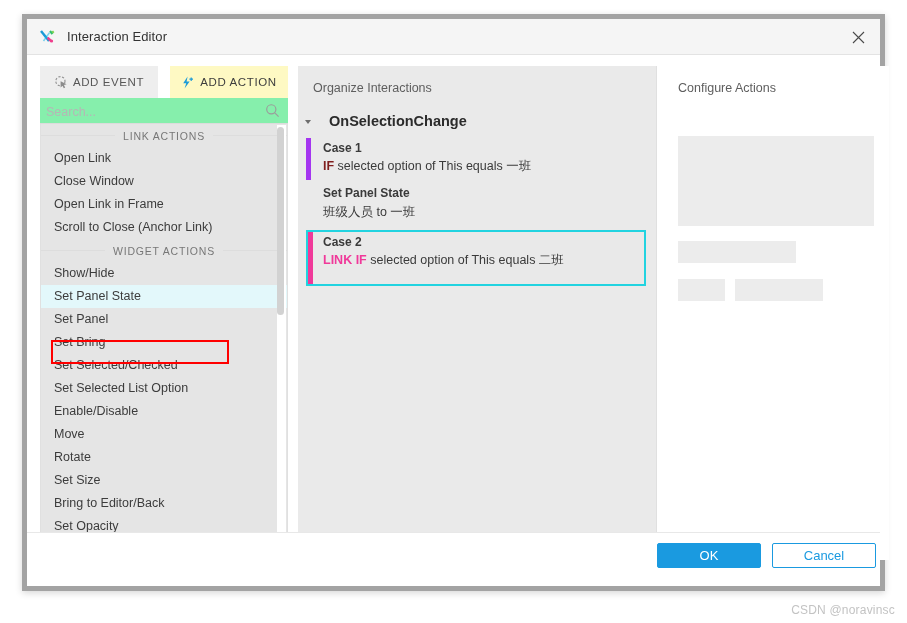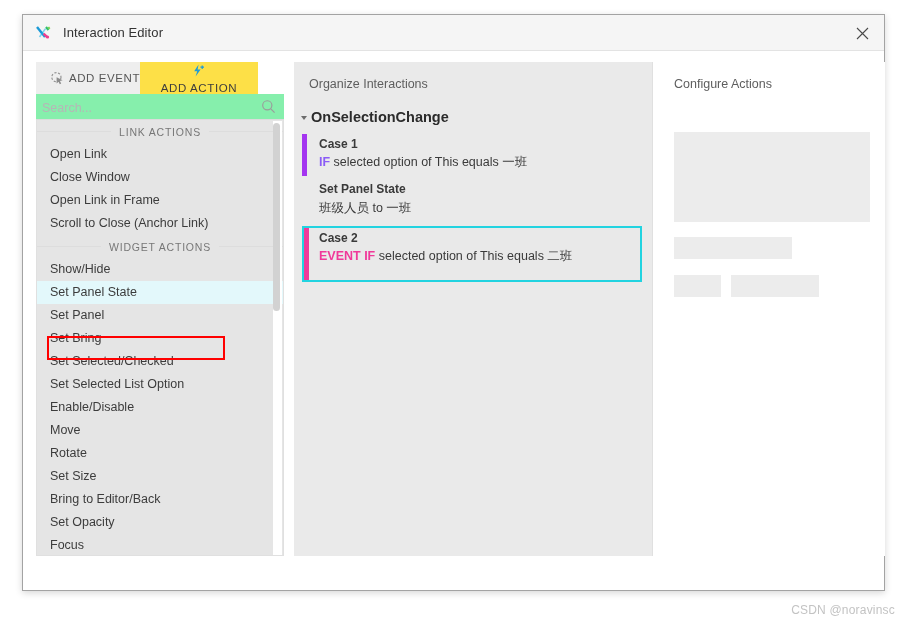--- a/index.html
+++ b/index.html
@@ -20,21 +20,21 @@
   }
 
   
   .dialog {
     position: absolute;
     left: 22px;
     top: 14px;
     width: 863px;
     height: 577px;
     background: #ffffff;
-    border: 1px solid #a3a3a3;
+    border: 5px solid #a3a3a3;
     box-shadow: 0 2px 7px rgba(0,0,0,0.16);
     box-sizing: border-box;
   }
 
   
   .titlebar {
     position: absolute;
     left: 0; top: 0;
     width: 100%;
     height: 36px;
@@ -92,25 +92,24 @@
     cursor: pointer;
     box-sizing: border-box;
   }
   .tab-event {
     left: 0;
     width: 118px;
     background: #eeeeee;
     color: #575757;
   }
   .tab-action {
-    left: 104px;
+    left: 130px;
     width: 118px;
-    background: #fde047;
+    background: #fef9c3;
     color: #3d3d3d;
-    flex-direction: column;
   }
   .tab .ticon { width: 15px; height: 15px; display:block; }
 
   .searchbox {
     position: absolute;
     left: 0; top: 32px;
     width: 248px;
     height: 26px;
     border-bottom: 1px solid #dcdcdc;
     background: #86efac;
@@ -224,21 +223,21 @@
     left: 15px; top: 15px;
     font-size: 12.5px;
     color: #5e5e5e;
   }
 
   .event-row {
     position: absolute;
     left: 8px; top: 47px;
     display: flex;
     align-items: center;
-    gap: 5px;
+    gap: 19px;
     cursor: pointer;
   }
   .caret {
     width: 0; height: 0;
     border-left: 4.5px solid #6d6d6d;
     border-top: 3.5px solid transparent;
     border-bottom: 3.5px solid transparent;
     transform: rotate(90deg);
     margin-top: 1px;
   }
@@ -264,21 +263,21 @@
     font-weight: bold;
     color: #3a3a3a;
     line-height: 17px;
   }
   .case-cond {
     font-size: 12.5px;
     color: #3a3a3a;
     line-height: 18px;
     white-space: nowrap;
   }
-  .kw-if { color: #8b5cf6; font-weight: bold; }
+  .kw-if { color: #7f1d1d; font-weight: bold; }
   .kw-elseif { color: #f0399a; font-weight: bold; }
 
   
   .case1 {
     left: 8px; top: 72px;
     width: 340px; height: 42px;
   }
   .case1 .case-bar { background: #a435f0; }
   .case1 .case-inner { padding-left: 17px; padding-top: 2px; }
 
@@ -505,31 +504,35 @@
       <div class="action-block">
         <div class="action-title">Set Panel State</div>
         <div class="action-detail">班级人员 to 一班</div>
       </div>
 
       <div class="case-block case2">
         <div class="case-bar"></div>
         <div class="case-inner">
           <div class="case-title">Case 2</div>
           <div class="case-cond">
-            <span class="kw-elseif">EVENT IF</span><span> selected option of This equals 二班</span>
+            <span class="kw-elseif">LINK IF</span><span> selected option of This equals 二班</span>
           </div>
         </div>
       </div>
     </div>
 
     <div class="right-panel">
       <div class="panel-title">Configure Actions</div>
       <div class="skel skel-a"></div>
       <div class="skel skel-b"></div>
       <div class="skel skel-c"></div>
       <div class="skel skel-d"></div>
     </div>
 
+    <div class="footer">
+      <div class="btn btn-ok">OK</div>
+      <div class="btn btn-cancel">Cancel</div>
+    </div>
 
   </div>
 
   <div class="watermark">CSDN @noravinsc</div>
 </div>
 
 </body></html>

